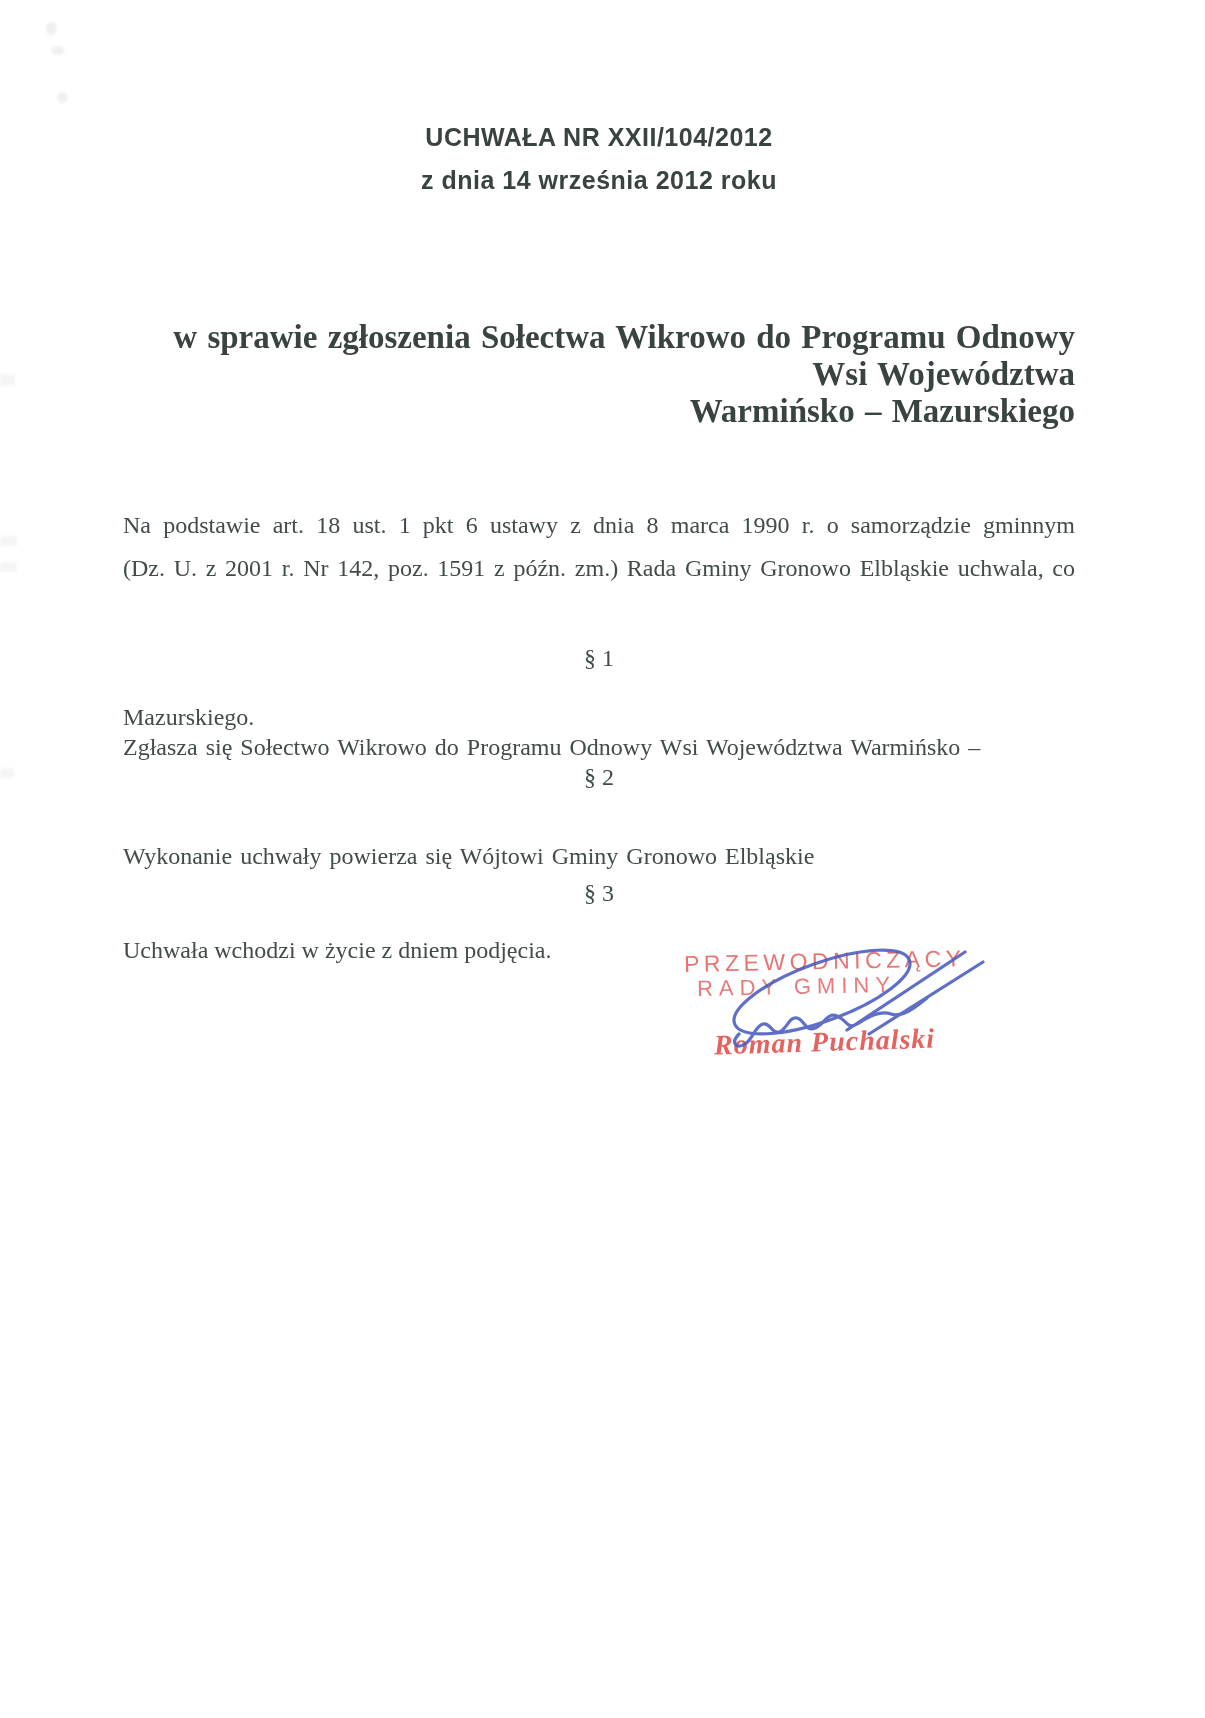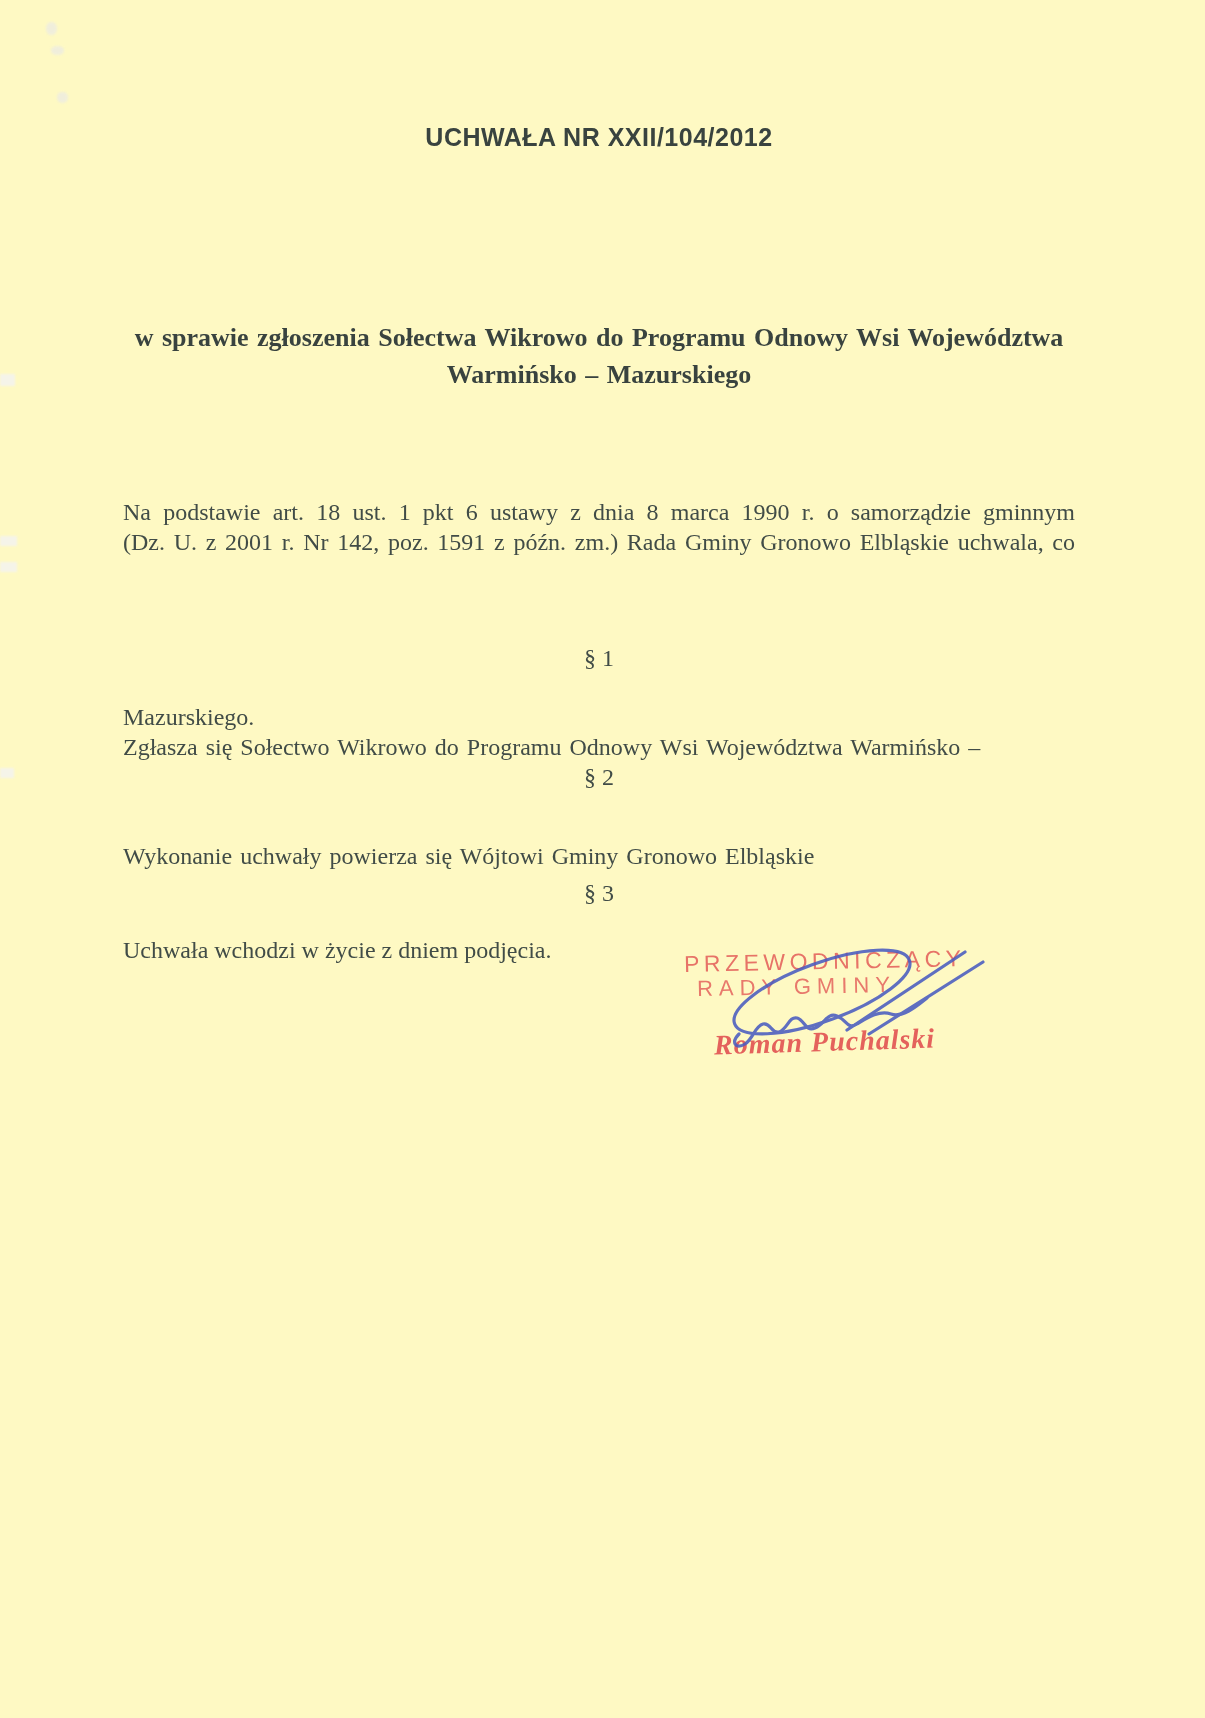--- a/index.html
+++ b/index.html
@@ -1,33 +1,33 @@
 <!DOCTYPE html>
 <html><head>
 <meta charset="utf-8">
 <style>
   html,body { margin:0; padding:0; background:#e8e8e8; }
   .page {
     position:relative; width:1205px; height:1718px; margin:0 auto;
-    background:#fef9c3; overflow:hidden;
+    background:#ffffff; overflow:hidden;
     font-family:"Liberation Serif", serif;
   }
   
   .abs { position:absolute; }
   .heading {
     left:123px; width:952px; text-align:center;
     font-family:"Liberation Sans", sans-serif; font-weight:bold;
     font-size:25px; line-height:43px; letter-spacing:0.5px;
   }
   .subject {
-    left:123px; width:952px; text-align:center;
-    font-weight:bold; font-size:26px; line-height:37px; word-spacing:2px;
+    left:123px; width:952px; text-align:right;
+    font-weight:bold; font-size:33px; line-height:37px; word-spacing:2px;
   }
   .bodytext { left:123px; width:952px; font-size:24px; line-height:30px; }
-  .fill-line { text-align:justify; text-align-last:justify; }
+  .fill-line { text-align:justify; text-align-last:justify;margin-top:13px; }
   .loose { word-spacing:2px; }
   .section-mark {
     left:123px; width:952px; text-align:center; font-size:24px; line-height:30px;
   }
   
   .stamp-line1 {
     left:684px; top:948px; font-family:"Liberation Sans", sans-serif;
     font-size:23px; letter-spacing:4.5px; opacity:0.82; transform:rotate(-1.2deg);
   }
   .stamp-line2 {
@@ -56,20 +56,21 @@
   <div class="smudge" style="left:46px; top:22px; width:11px; height:13px;"></div>
   <div class="smudge" style="left:51px; top:46px; width:13px; height:9px;"></div>
   <div class="smudge" style="left:57px; top:92px; width:11px; height:11px;"></div>
   <div class="edge-smudge" style="top:374px; width:15px; height:12px;"></div>
   <div class="edge-smudge" style="top:536px; width:17px; height:10px;"></div>
   <div class="edge-smudge" style="top:562px; width:17px; height:10px;"></div>
   <div class="edge-smudge" style="top:768px; width:14px; height:10px;"></div>
 
   <div class="abs heading" style="top: 116px; color: rgb(57, 67, 63);">
     <div>UCHWAŁA NR XXII/104/2012</div>
+    <div>z dnia 14 września 2012 roku</div>
   </div>
 
   <div class="abs subject" style="top: 319px; color: rgb(57, 67, 63);">
     <div>w sprawie zgłoszenia Sołectwa Wikrowo do Programu Odnowy Wsi Województwa</div>
     <div>Warmińsko – Mazurskiego</div>
   </div>
 
   <div class="abs bodytext" style="top: 497px; color: rgb(65, 76, 71);">
     <div class="fill-line">Na podstawie art. 18 ust. 1 pkt 6 ustawy z dnia 8 marca 1990 r. o samorządzie gminnym</div>
     <div class="fill-line">(Dz. U. z 2001 r. Nr 142, poz. 1591 z późn. zm.) Rada Gminy Gronowo Elbląskie uchwala, co</div>

